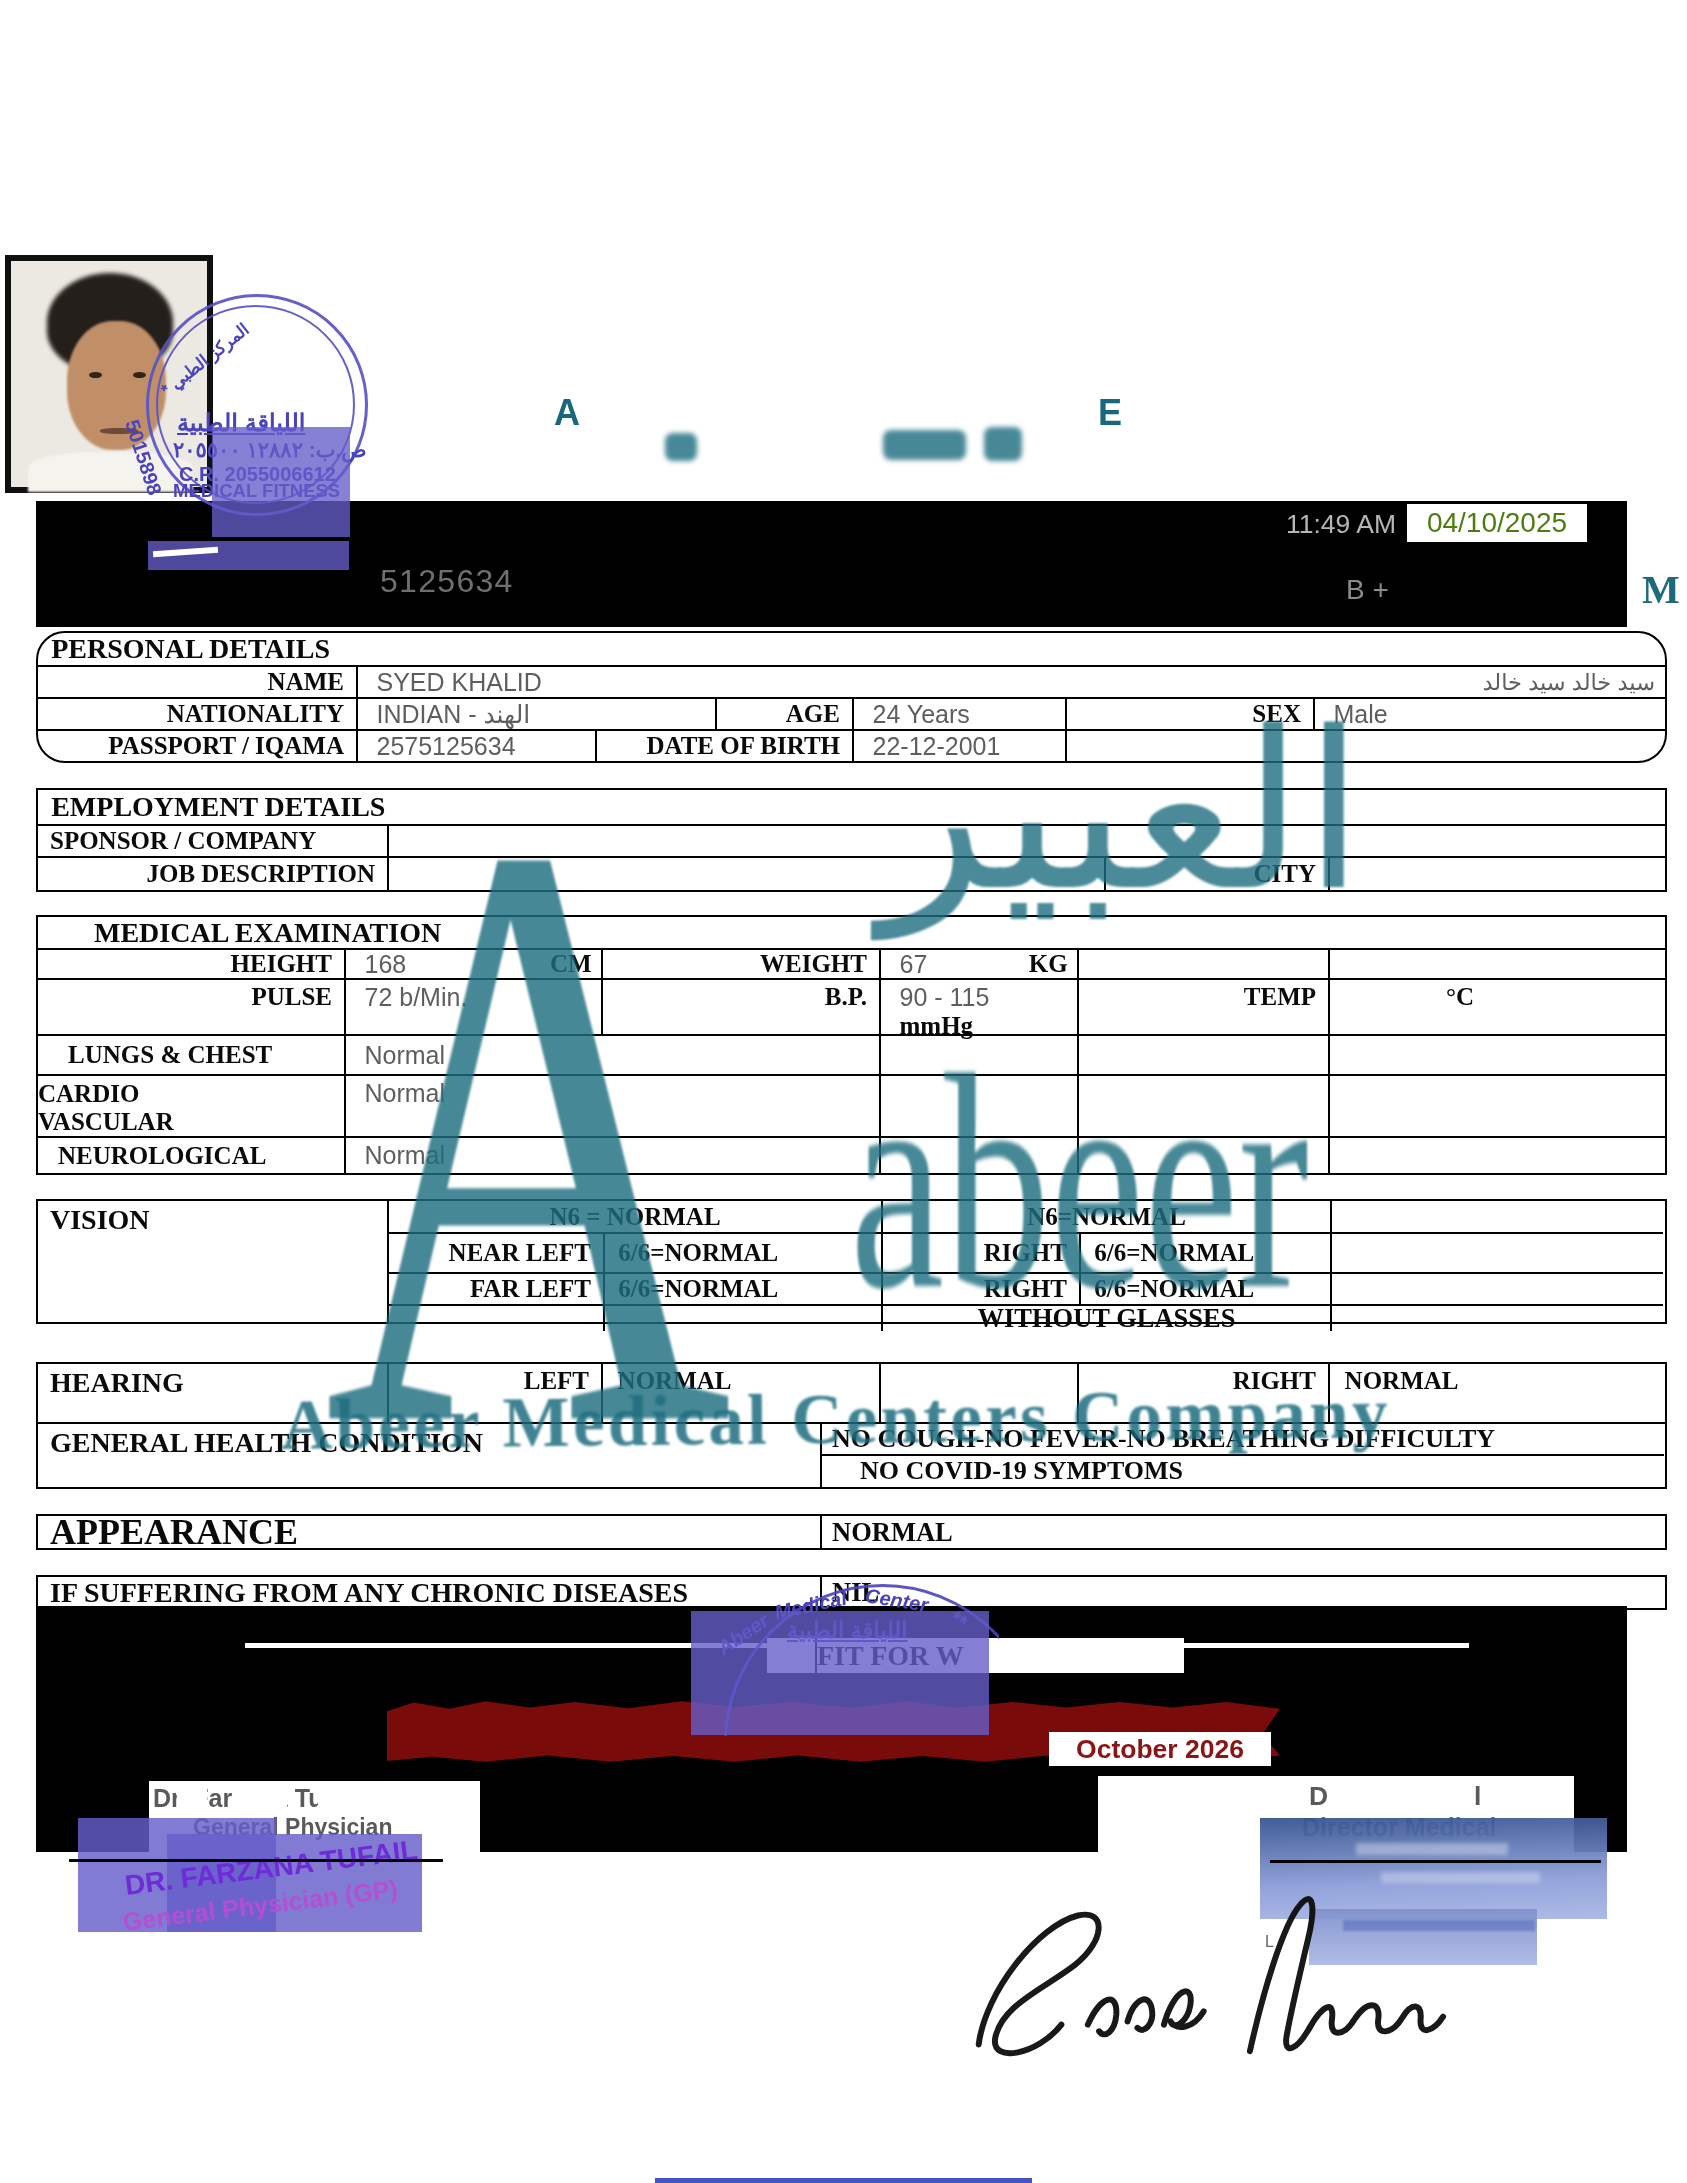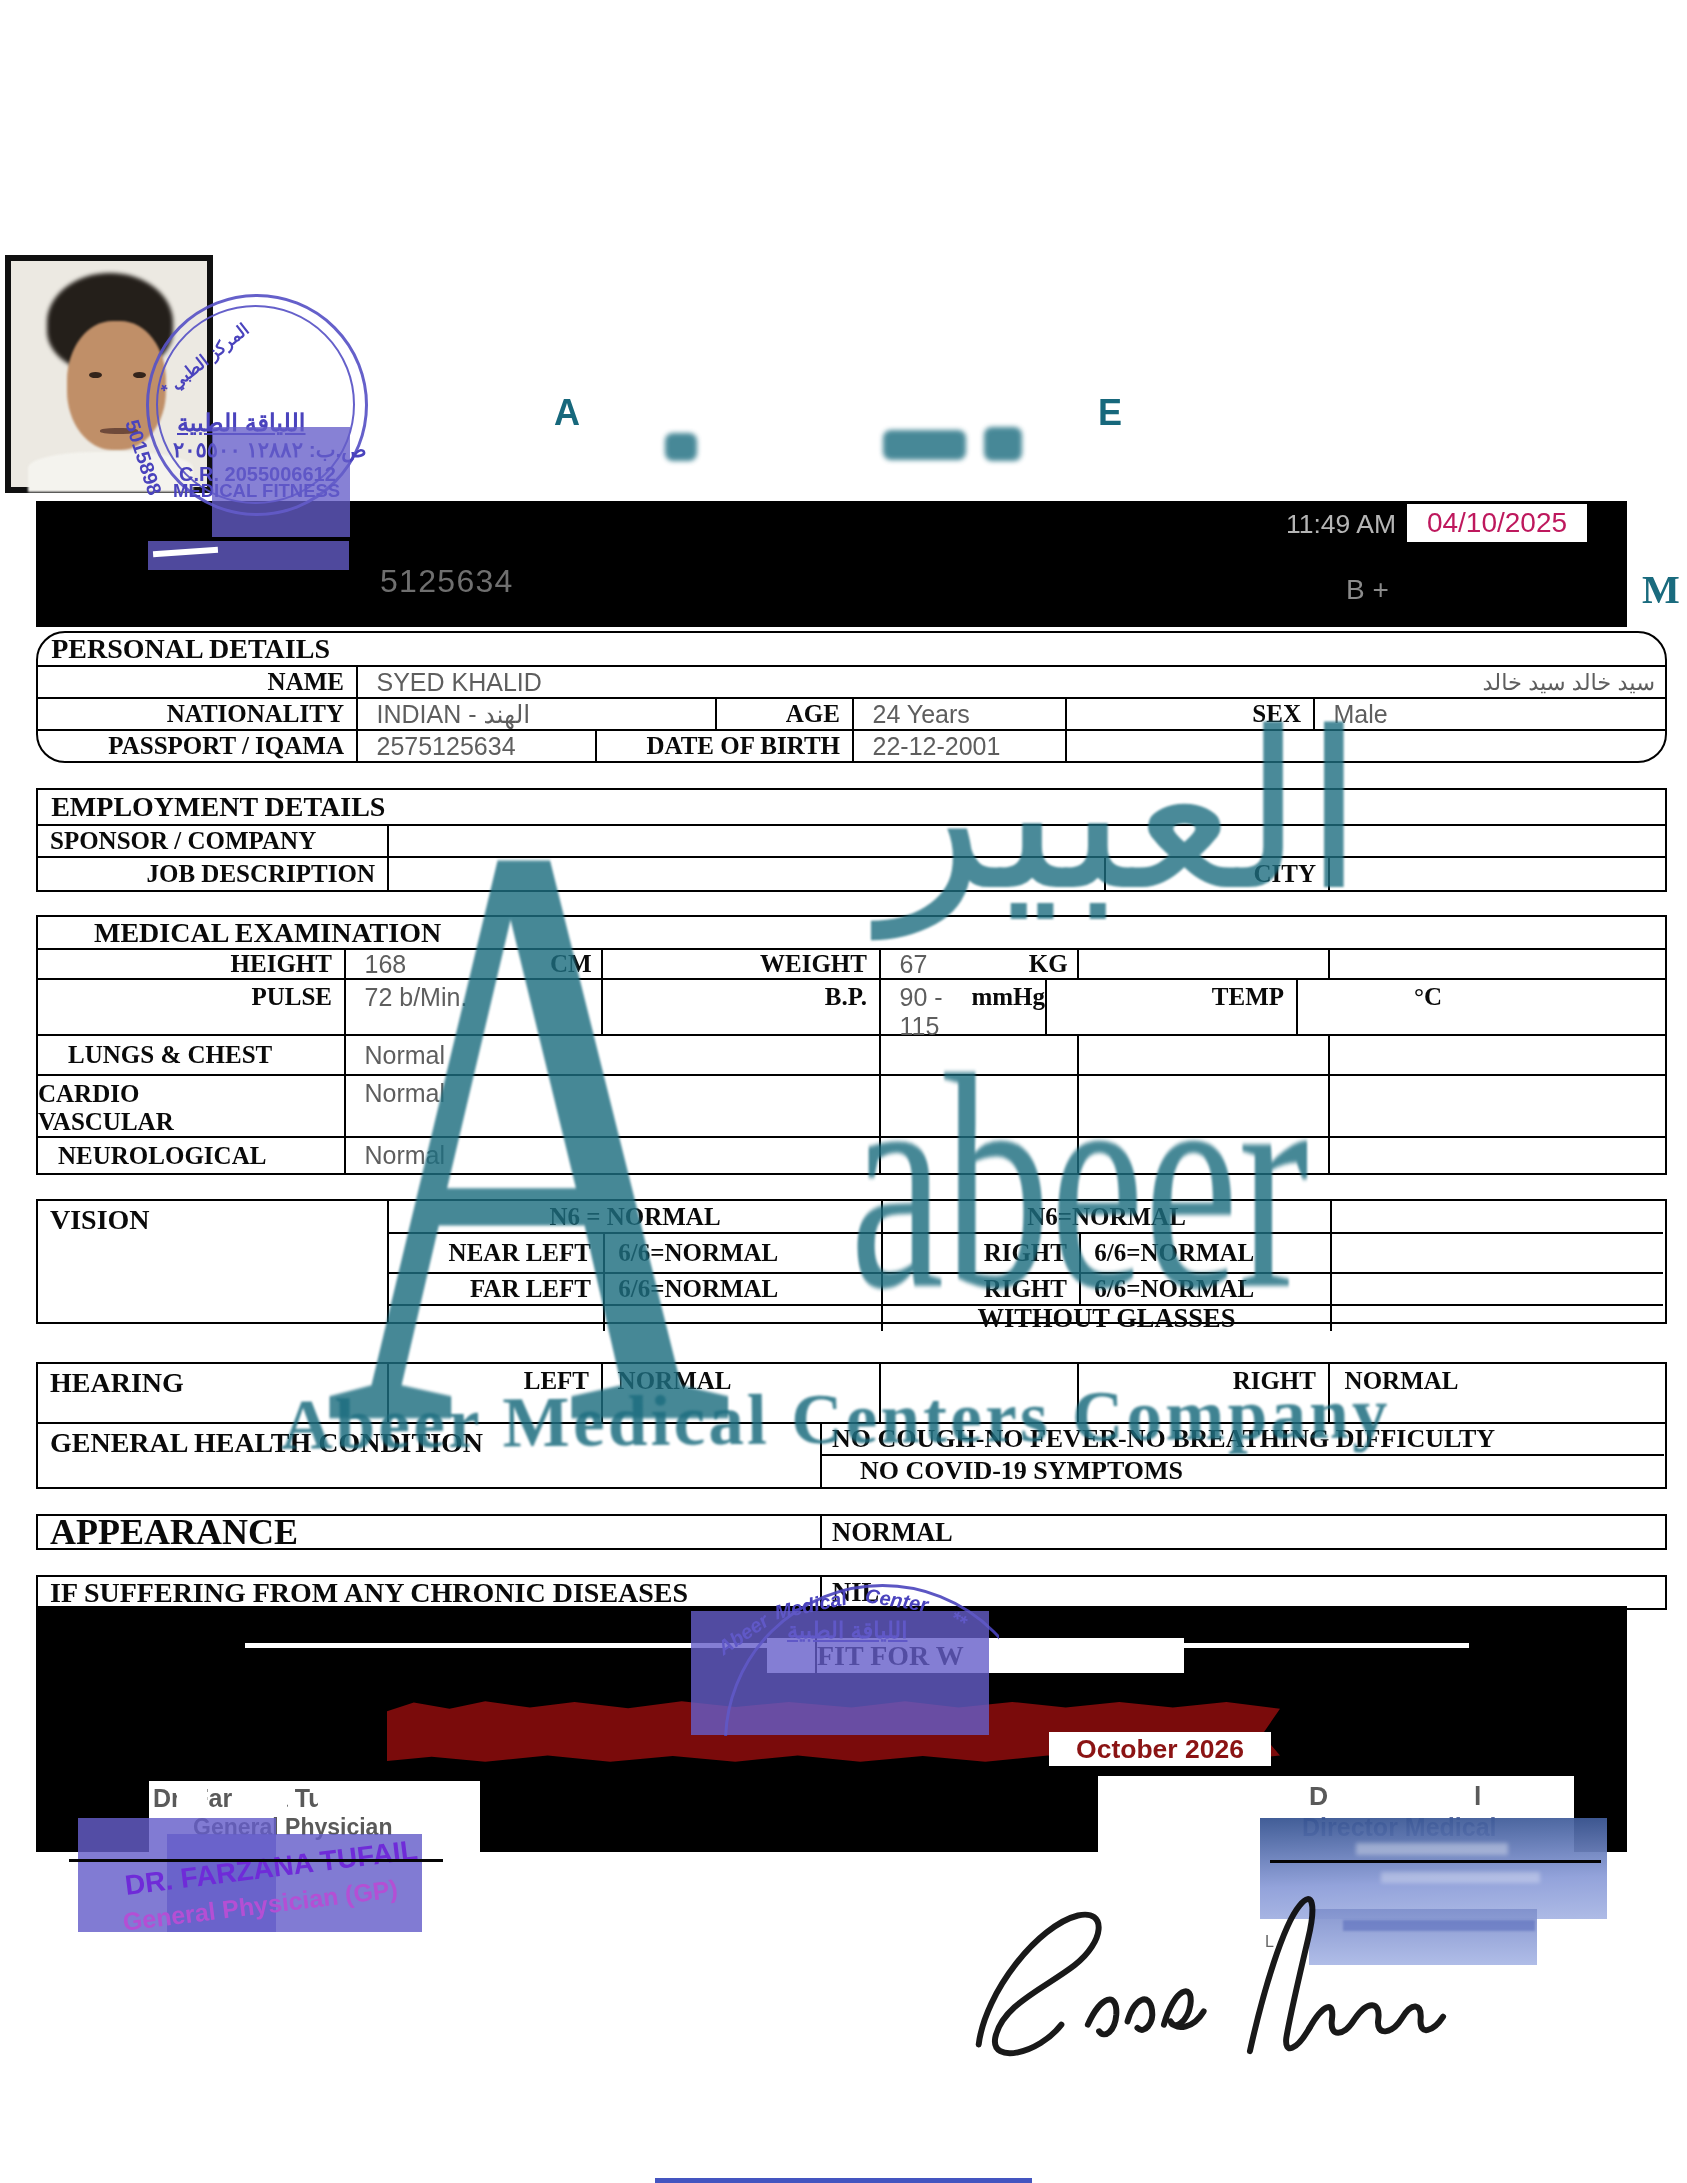--- a/index.html
+++ b/index.html
@@ -14,21 +14,21 @@
   .photo .mouth{position:absolute;left:89px;top:167px;width:38px;height:6px;background:#6f4a3a;border-radius:40%;filter:blur(0.7px);}
   .photo .shirt{position:absolute;left:16.5px;top:191px;width:165px;height:40px;background:#f4f3ee;border-radius:40% 40% 0 0;filter:blur(1.3px);}
   
   .hfrag{font-family:"Liberation Sans",sans-serif;font-weight:bold;font-size:36px;color:#17687c;}
   .blob{background:#1a6b7e;opacity:.8;filter:blur(2.6px);border-radius:8px;}
   .band{background:#000;}
   .band1{left:36px;top:501px;width:1591px;height:126px;}
   .serial{left:380px;top:564px;font-family:"Liberation Sans",sans-serif;font-size:32px;color:#6f6f6f;letter-spacing:1.3px;}
   .time{left:1287px;top:509px;font-family:"Liberation Sans",sans-serif;font-size:26.5px;color:#b5b5b5;}
   .datebox{left:1408px;top:504px;width:180px;height:38px;background:#fff;display:flex;align-items:center;justify-content:center;
-           font-family:"Liberation Sans",sans-serif;font-size:28px;color:#be185d;text-align:right;}
+           font-family:"Liberation Sans",sans-serif;font-size:28px;color:#4d7c0f;text-align:right;}
   .blood{left:1346px;top:574px;font-family:"Liberation Sans",sans-serif;font-size:28px;color:#8b8b8b;}
   .edgemark{left:1642px;top:566px;font-size:40px;font-weight:bold;color:#1a6b7e;}
   
   .ring{border-radius:50%;border:3.3px solid rgba(88,82,198,.92);}
   .srect{background:#655ec9;opacity:.78;}
   .stamptxt{color:#4a43bd;font-family:"Liberation Sans",sans-serif;font-weight:bold;white-space:nowrap;}
   
   .tbl{border:2.6px solid #000;box-sizing:border-box;background:transparent;}
   .trow{display:flex;box-sizing:border-box;border-top:2.6px solid #000;}
   .trow:first-child{border-top:none;}
@@ -157,21 +157,21 @@
         <span class="val">67</span>
         <span class="blk" style="padding-right:9.3px;">KG</span>
       </div>
       <div class="c" style="width:251px;"></div>
       <div class="c" style="width:336px;"></div>
     </div>
     <div class="trow" style="height:56px;">
       <div class="c lab topalign" style="width:306px;">PULSE</div>
       <div class="c val topalign" style="width:257px;">72 b/Min.</div>
       <div class="c lab topalign" style="width:278px;">B.P.</div>
-      <div class="c topalign" style="width:166px;align-items:flex-start;">
+      <div class="c topalign" style="width:198px;flex-direction:column;align-items:flex-start;">
         <span class="val">90 - 115</span>
         <span class="blk" style="padding-left:18.5px;">mmHg</span>
       </div>
       <div class="c lab topalign" style="width:251px;">TEMP</div>
       <div class="c blk topalign" style="width:336px;padding-left:116px;">°C</div>
     </div>
     <div class="trow" style="height:40px;">
       <div class="c labL" style="width:306px;padding-left:30px;">LUNGS &amp; CHEST</div>
       <div class="c val" style="width:535px;">Normal</div>
       <div class="c" style="width:198px;"></div>

